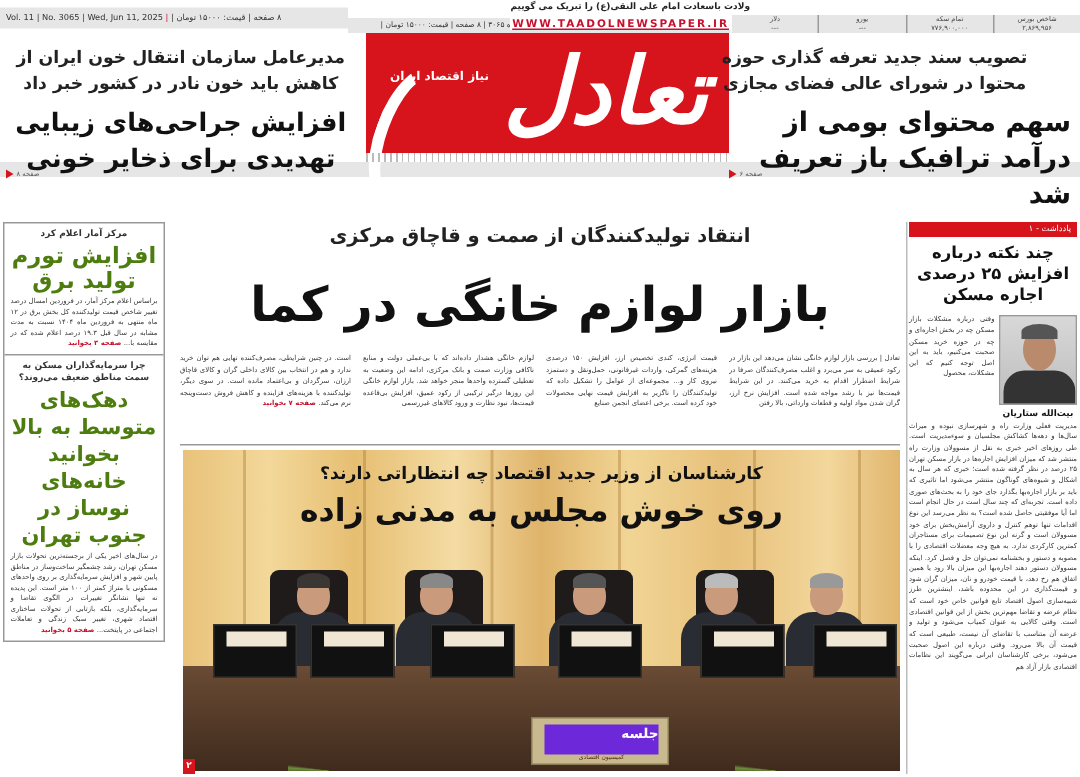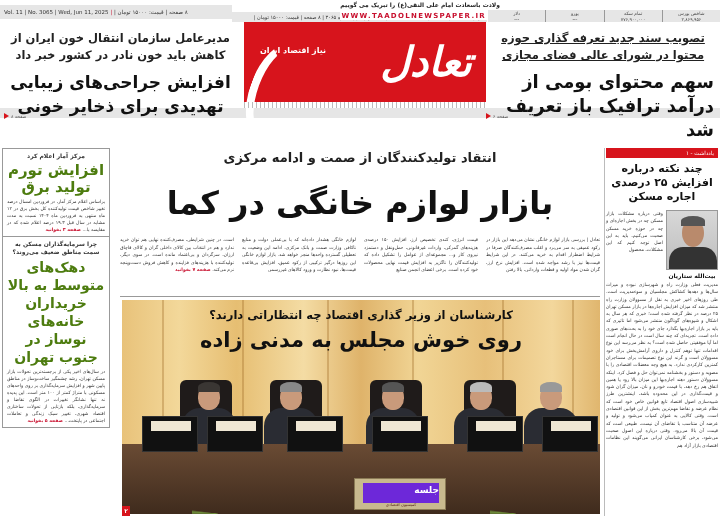--- a/index.html
+++ b/index.html
@@ -6,41 +6,41 @@
   html, body { width: 720px; height: 518px; overflow: hidden; background: #fff; }
   body { font-family: "DejaVu Sans", sans-serif; color: #111; position: relative; }
 
   
   .topbar-left { position: absolute; left: 0; top: 5px; width: 232px; height: 14px; background: #e6e6e6;
     font-size: 5.5px; line-height: 14px; padding: 0 4px; color: #333; white-space: nowrap; overflow: hidden; direction: ltr; }
   .topbar-left .red { color: #c8102e; }
   .topbar-mid { position: absolute; left: 232px; top: 12px; width: 255px; height: 10px; background: #e6e6e6;
     font-size: 5px; line-height: 10px; padding: 0 4px; color: #333; white-space: nowrap; overflow: hidden; direction: rtl; text-align: right;}
   .slogan { position: absolute; left: 340px; top: 1px; width: 160px; font-size: 6px; font-weight: bold; text-align: right; direction: rtl; color: #222; white-space: nowrap;}
-  .website { position: absolute; left: 340px; top: 12px; width: 148px; font-size: 7px; font-weight: bold; color: #c8102e; letter-spacing: 1.3px; text-align: right; background: #fff; padding-right: 2px; white-space: nowrap;}
+  .website { position: absolute; left: 340px; top: 12px; width: 148px; font-size: 7px; font-weight: bold; color: #c8102e; letter-spacing: 1.3px; text-align: right; background: #fff; padding-right: 2px; white-space: nowrap; text-decoration: underline;}
   .topbar-right { position: absolute; left: 488px; top: 10px; width: 232px; height: 12px; background: #e6e6e6; display: flex; direction: rtl; }
   .tb-cell { flex: 1; border-left: 1px solid #999; font-size: 4.5px; text-align: center; line-height: 5.5px; color: #444; padding-top: 1px; }
   .tb-cell:last-child { border-left: none; }
 
   
   .masthead { position: absolute; left: 244px; top: 22px; width: 242px; height: 80px; background: #d7141c; overflow: visible; }
-  .logo-text { position: absolute; right: 14px; top: 2px; font-family: "DejaVu Serif", serif; font-size: 41px; font-weight: bold; color: #fff; direction: rtl; line-height: 76px; font-style: italic; }
+  .logo-text { position: absolute; right: 14px; top: 2px; font-family: "DejaVu Serif", serif; font-size: 61px; font-weight: bold; color: #fff; direction: rtl; line-height: 76px; font-style: italic; }
   .tagline { position: absolute; left: 16px; top: 24px; font-size: 8px; font-weight: bold; color: #fff; direction: rtl; }
   .logo-swoosh { position: absolute; left: 6px; top: 20px; width: 48px; height: 98px; border-radius: 50%; border: 8px solid #fff; border-right-color: transparent; border-top-color: transparent; transform: rotate(20deg); }
   .ruler { position: absolute; left: 244px; top: 102px; width: 242px; height: 6px;
     background: repeating-linear-gradient(90deg, #bbb 0 1px, transparent 1px 4px); }
 
   
   .tl-kicker { position: absolute; left: 8px; top: 30px; width: 225px; text-align: center; direction: rtl; font-size: 11.5px; font-weight: bold; line-height: 17px; color: #222; }
   .tl-headline { position: absolute; left: 8px; top: 70px; width: 225px; text-align: center; direction: rtl; font-size: 17px; font-weight: bold; line-height: 24px; color: #111; }
   .pageref { position: absolute; font-size: 4.5px; color: #555; display: flex; align-items: center; gap: 2px; direction: ltr; }
   .pageref .tri { width: 0; height: 0; border-top: 3px solid transparent; border-bottom: 3px solid transparent; border-left: 5px solid #d7141c; }
 
   
-  .tr-kicker { position: absolute; left: 492px; top: 30px; width: 222px; text-align: center; direction: rtl; font-size: 11.5px; font-weight: bold; line-height: 17px; color: #222; text-decoration: underline; }
+  .tr-kicker { position: absolute; left: 472px; top: 30px; width: 222px; text-align: center; direction: rtl; font-size: 11.5px; font-weight: bold; line-height: 17px; color: #222; }
   .tr-headline { position: absolute; left: 492px; top: 70px; width: 222px; direction: rtl; font-size: 18px; font-weight: bold; line-height: 24px; color: #111; }
 
   .divider-band { position: absolute; left: 0; top: 108px; width: 720px; height: 10px; background: #e6e6e6; }
 
   
   .leftcol { position: absolute; left: 2px; top: 148px; width: 108px; border: 1px solid #999; background: #fff; }
   .box { padding: 3px 4px; direction: rtl; text-align: center; }
   .box .k { font-size: 6px; font-weight: bold; color: #333; margin-bottom: 2px; line-height: 8px; }
   .box .h { font-size: 15px; font-weight: bold; line-height: 17px; color: #4d7c0f; margin: 2px 0; }
   .box .b { font-size: 4.6px; line-height: 7px; text-align: justify; color: #333; }
@@ -147,29 +147,29 @@
   <div class="box">
     <div class="k">مرکز آمار اعلام کرد</div>
     <div class="h">افزایش تورم تولید برق</div>
     <div class="b">
       <span>براساس اعلام مرکز آمار، در فروردین امسال درصد تغییر شاخص قیمت تولیدکننده کل بخش برق در ۱۲ ماه منتهی به فروردین ماه ۱۴۰۴ نسبت به مدت مشابه در سال قبل ۱۹.۳ درصد اعلام شده که در مقایسه با...</span>
       <span class="more">صفحه ۳ بخوانید</span>
     </div>
   </div>
   <div class="box">
     <div class="k">چرا سرمایه‌گذاران مسکن به سمت مناطق ضعیف می‌روند؟</div>
-    <div class="h" style="font-size:14px;line-height:18px;">دهک‌های متوسط به بالا خریداران خانه‌های نوساز در جنوب تهران</div>
+    <div class="h" style="font-size:14px;line-height:18px;">دهک‌های متوسط به بالا بخوانید خانه‌های نوساز در جنوب تهران</div>
     <div class="b">
       <span>در سال‌های اخیر یکی از برجسته‌ترین تحولات بازار مسکن تهران، رشد چشمگیر ساخت‌وساز در مناطق پایین شهر و افزایش سرمایه‌گذاری بر روی واحدهای مسکونی با متراژ کمتر از ۱۰۰ متر است. این پدیده نه تنها نشانگر تغییرات در الگوی تقاضا و سرمایه‌گذاری، بلکه بازتابی از تحولات ساختاری اقتصاد شهری، تغییر سبک زندگی و تعاملات اجتماعی در پایتخت...</span>
       <span class="more">صفحه ۵ بخوانید</span>
     </div>
   </div>
 </div>
 
-<div class="c-kicker">انتقاد تولیدکنندگان از صمت و ادامه مرکزی</div>
+<div class="c-kicker">انتقاد تولیدکنندگان از صمت و قاچاق مرکزی</div>
 <div class="c-headline">بازار لوازم خانگی در کما</div>
 <div class="c-cols">
   <div class="c-col">تعادل | بررسی بازار لوازم خانگی نشان می‌دهد این بازار در رکود عمیقی به سر می‌برد و اغلب مصرف‌کنندگان صرفا در شرایط اضطرار اقدام به خرید می‌کنند. در این شرایط قیمت‌ها نیز با رشد مواجه شده است. افزایش نرخ ارز، گران شدن مواد اولیه و قطعات وارداتی، بالا رفتن</div>
   <div class="c-col">قیمت انرژی، کندی تخصیص ارز، افزایش ۱۵۰ درصدی هزینه‌های گمرکی، واردات غیرقانونی، حمل‌ونقل و دستمزد نیروی کار و... مجموعه‌ای از عوامل را تشکیل داده که تولیدکنندگان را ناگزیر به افزایش قیمت نهایی محصولات خود کرده است. برخی اعضای انجمن صنایع</div>
   <div class="c-col">لوازم خانگی هشدار داده‌اند که با بی‌عملی دولت و منابع ناکافی وزارت صمت و بانک مرکزی، ادامه این وضعیت به تعطیلی گسترده واحدها منجر خواهد شد. بازار لوازم خانگی این روزها درگیر ترکیبی از رکود عمیق، افزایش بی‌قاعده قیمت‌ها، نبود نظارت و ورود کالاهای غیررسمی</div>
   <div class="c-col">
     <span>است. در چنین شرایطی، مصرف‌کننده نهایی هم توان خرید ندارد و هم در انتخاب بین کالای داخلی گران و کالای قاچاق ارزان، سرگردان و بی‌اعتماد مانده است. در سوی دیگر، تولیدکننده با هزینه‌های فزاینده و کاهش فروش دست‌وپنجه نرم می‌کند.</span>
     <span class="more">صفحه ۷ بخوانید</span>
   </div>
 </div>
@@ -235,21 +235,21 @@
     </div>
 
   <div class="plant" style="left:70px"></div>
   <div class="plant" style="left:368px"></div>
 
   <div class="nameplate">
     <div class="red">جلسه</div>
     <div class="sub">کمیسیون اقتصادی</div>
   </div>
 
-  <div class="photo-kicker">کارشناسان از وزیر گذاری اقتصاد چه انتظاراتی دارند؟</div>
+  <div class="photo-kicker">کارشناسان از وزیر جدید اقتصاد چه انتظاراتی دارند؟</div>
   <div class="photo-headline">روی خوش مجلس به مدنی زاده</div>
 </div>
 <div class="page-badge">۲</div>
 
 <div class="rc-border"></div>
 <div class="rightcol">
   <div class="rc-label">یادداشت - ۱</div>
   <div class="rc-headline">چند نکته درباره افزایش ۲۵ درصدی اجاره مسکن</div>
   <div class="rc-top">
     <div>

